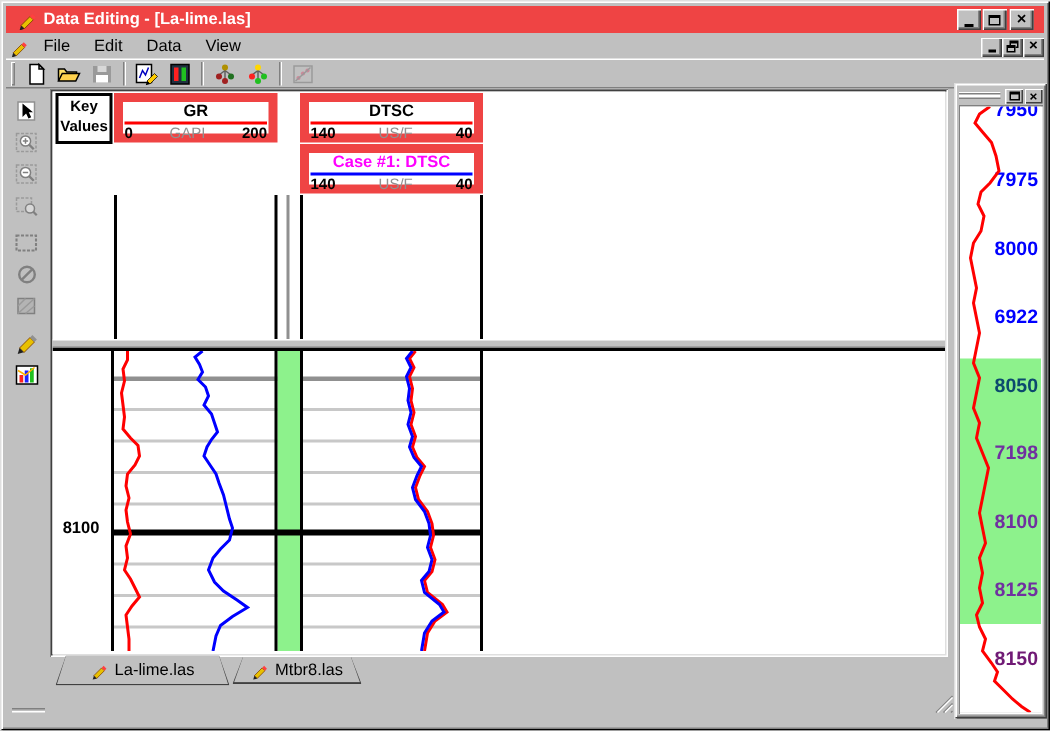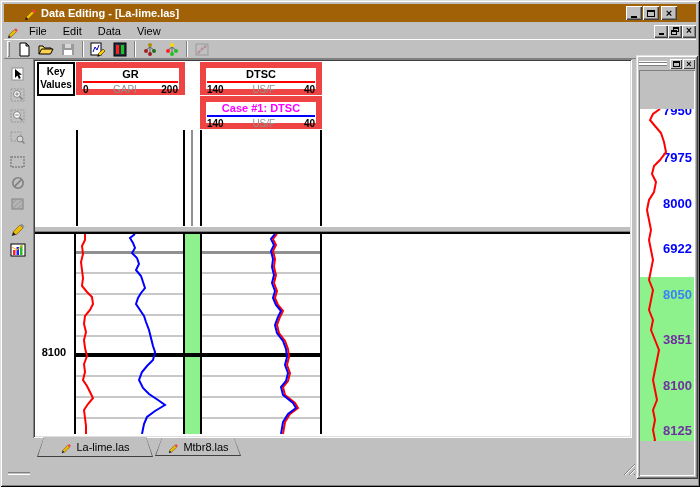--- a/index.html
+++ b/index.html
@@ -5,22 +5,22 @@
   * { margin:0; padding:0; box-sizing:border-box; font-family:"Liberation Sans", sans-serif; }
   html,body { width:700px; height:487px; overflow:hidden; }
   #win {
     position:relative; width:700px; height:487px; background:#c0c0c0;
     box-shadow: inset 1px 1px 0 #dfdfdf, inset -1px -1px 0 #000,
                 inset 2px 2px 0 #fff, inset -2px -2px 0 #808080;
   }
   .abs { position:absolute; }
 
   
-  #titlebar { left:4px; top:4px; width:692px; height:18px; background:#a16207;
-    display:flex; align-items:center; padding:0 19px; }
+  #titlebar { left:4px; top:4px; width:692px; height:18px; background:#ef4444;
+    display:flex; align-items:center; padding:0 7px; }
   #title-text { color:#fff; font-size:11px; font-weight:bold; margin-left:4px; flex:1;
     white-space:nowrap; overflow:hidden; }
   .winbtn { width:16px; height:14px; background:#c0c0c0; position:relative; flex:none;
     box-shadow: inset 1px 1px 0 #fff, inset -1px -1px 0 #404040, inset -2px -2px 0 #808080;
     display:flex; align-items:center; justify-content:center; }
   .winbtn + .winbtn { margin-left:1px; }
   .glyph-min { width:6px; height:2px; background:#000; margin-top:7px; }
   .glyph-max { width:8px; height:7px; border:1px solid #000; border-top:2px solid #000; }
   .glyph-x { font-size:11px; font-weight:bold; color:#000; line-height:10px; }
 
@@ -104,22 +104,22 @@
     display:flex; align-items:center; }
   #dp-grip { flex:1; height:6px; margin-right:2px;
     box-shadow: inset 0 1px 0 #fff, inset 0 2px 0 #808080, inset 0 4px 0 #fff, inset 0 5px 0 #808080; }
   .dpbtn { width:12px; height:10px; background:#c0c0c0; flex:none; margin-left:1px;
     box-shadow: inset 1px 1px 0 #fff, inset -1px -1px 0 #404040;
     display:flex; align-items:center; justify-content:center; }
   .dpbtn .glyph-x { font-size:9px; line-height:8px; }
   .glyph-restore-sm { width:7px; height:6px; border:1px solid #000; border-top:2px solid #000; }
   #dp-interior { position:absolute; left:3px; top:15px; width:56px; height:406px;
     box-shadow: inset 1px 1px 0 #808080, inset -1px -1px 0 #fff; background:#c0c0c0; }
-  #depth-panel-content { position:absolute; left:1px; top:1px; width:54px; height:332px;
-    background:#fff; overflow:hidden;margin-top:38px; }
+  #depth-panel-content { position:absolute; left:1px; top:1px; width:54px; height:404px;
+    background:#fff; overflow:hidden; }
   .dp-label { position:absolute; right:2px; font-size:13px; font-weight:bold; z-index:2;
     letter-spacing:0; }
   #dp-svg { position:absolute; left:0; top:0; z-index:3; pointer-events:none; }
 
   
   #resize-grip { left:620px; top:460px; width:16px; height:16px; }
   #bl-groove { left:8px; top:472px; width:22px; height:3px;
     border-top:1px solid #808080; border-bottom:1px solid #fff; }
 
   .gridline { position:absolute; z-index:1; }
@@ -427,22 +427,22 @@
           <span class="glyph-x">×</span>
         </div>
     </div>
     <div id="dp-interior">
       <div id="depth-panel-content">
           <div class="band" style="left: 0px; top: 168px; width: 54px; height: 177px; background: rgb(141, 242, 140);"></div>
           <div class="dp-label" style="top: -6px; color: rgb(0, 0, 255);">7950</div>
           <div class="dp-label" style="top: 41px; color: rgb(0, 0, 255); padding-left: 44px;">7975</div>
           <div class="dp-label" style="top: 87px; color: rgb(0, 0, 255);">8000</div>
           <div class="dp-label" style="top: 132px; color: rgb(0, 0, 255);">6922</div>
-          <div class="dp-label" style="top: 178px; color: #3b82f6;">8050</div>
-          <div class="dp-label" style="top: 223px; color: rgb(112, 48, 160);">3851</div>
+          <div class="dp-label" style="top: 178px; color: #0c4a6e;">8050</div>
+          <div class="dp-label" style="top: 223px; color: rgb(112, 48, 160);">7198</div>
           <div class="dp-label" style="top: 269px; color: rgb(112, 48, 160);">8100</div>
           <div class="dp-label" style="top: 314px; color: rgb(112, 48, 160);">8125</div>
           <div class="dp-label" style="top: 360px; color: #701a75;">8150</div>
           <svg width="54" height="404" id="dp-svg">
             <polyline points="20,0 13,5 10,11 15,17 21,24 24,33 26,43 20,51 14,57 12,65 16,73 14,83 9,91 7,101 9,111 11,121 9,131 11,141 13,151 11,161 9,171 13,181 11,191 9,201 13,211 11,221 15,231 19,241 17,251 15,261 13,271 15,281 17,291 13,301 15,311 13,321 15,331 11,339 13,347 17,355 15,363 21,371 25,377 23,383 29,389 35,395 41,400 47,404" fill="none" stroke="#ff0000" stroke-width="2"></polyline>
           </svg>
         </div>
     </div>
   </div>
 

